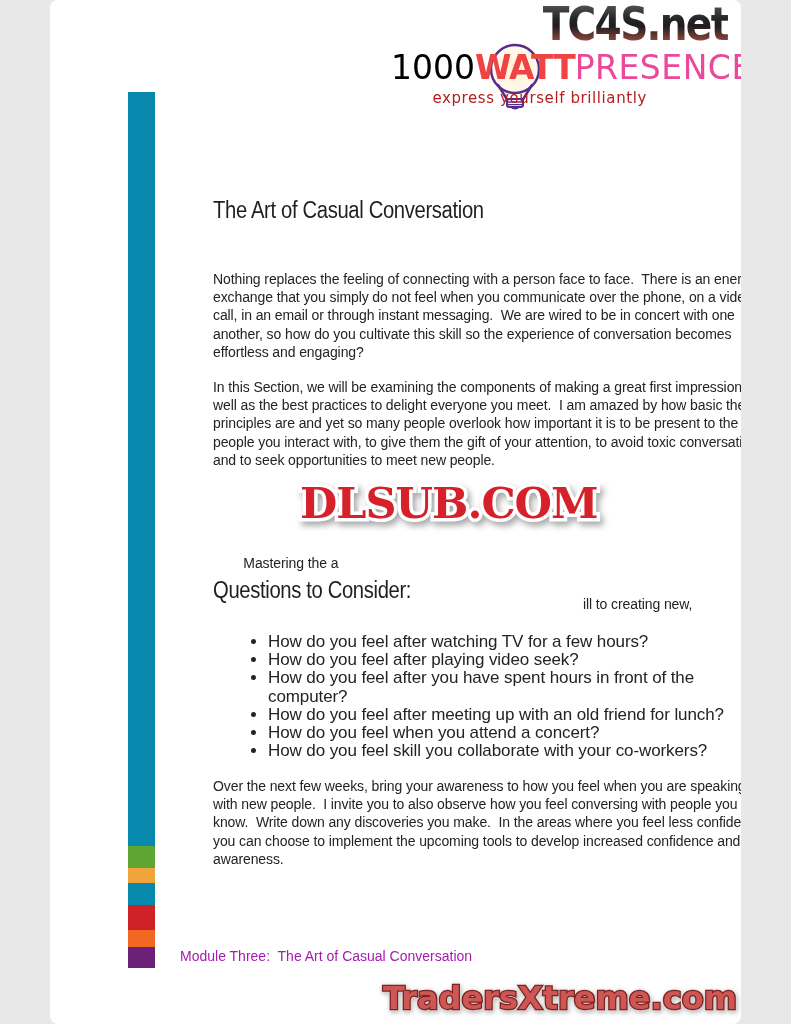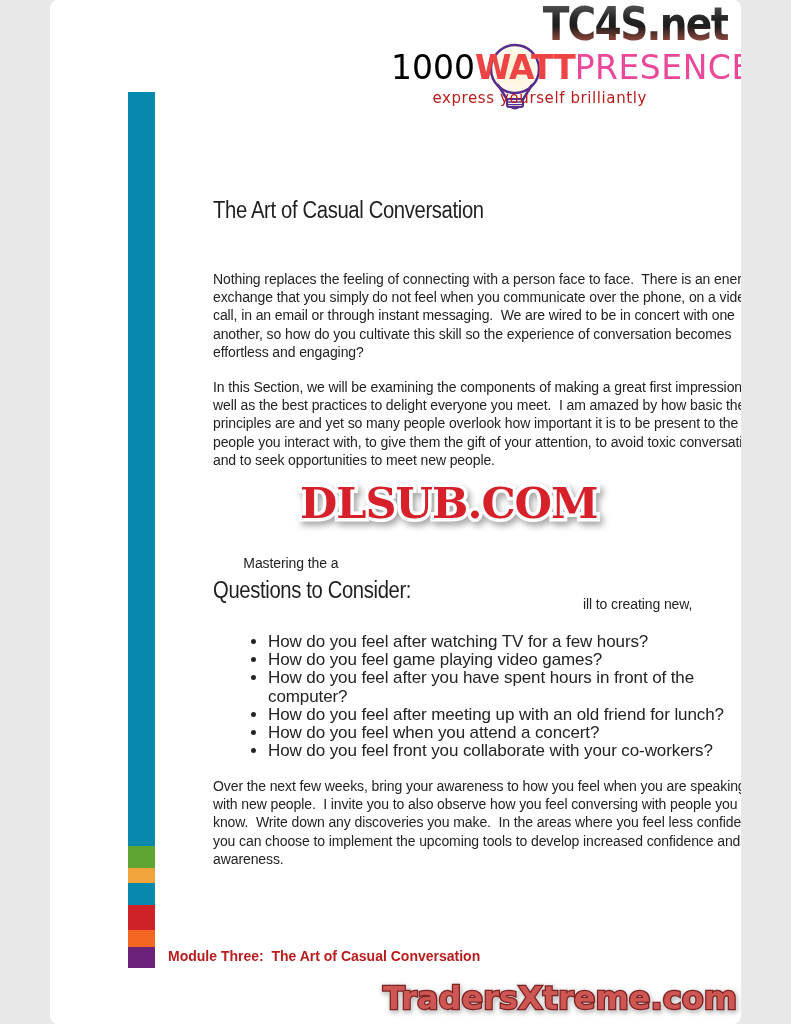--- a/index.html
+++ b/index.html
@@ -145,26 +145,25 @@
     color: #d6202a;
     -webkit-text-stroke: 7px #ffffff;
     paint-order: stroke fill;
     filter: drop-shadow(3px 4px 3px rgba(110,110,110,0.6));
     white-space: nowrap;
   }
 
   
   .module-footer {
     position: absolute;
-    left: 118px;
+    left: 130px;
     top: 948px;
     font-size: 14px;
-    color: #b91c1c;
+    color: #a21caf;
     white-space: pre-wrap;
-    font-weight: bold;
   }
 
   
   .traders {
     position: absolute;
     right: 4px;
     top: 981px;
     font-family: "DejaVu Sans", sans-serif;
     font-weight: 700;
     font-size: 32px;
@@ -228,25 +227,25 @@
       <div class="p3-line1">
         <span>Mastering the a</span>
         <span class="p3-end">ill to creating new,</span>
       </div>
     </div>
 
     <h2 class="doc-h h2">Questions to Consider:</h2>
 
     <ul class="questions">
         <li>How do you feel after watching TV for a few hours?</li>
-        <li>How do you feel game playing video games?</li>
+        <li>How do you feel after playing video seek?</li>
         <li>How do you feel after you have spent hours in front of the computer?</li>
         <li>How do you feel after meeting up with an old friend for lunch?</li>
         <li>How do you feel when you attend a concert?</li>
-        <li>How do you feel front you collaborate with your co-workers?</li>
+        <li>How do you feel skill you collaborate with your co-workers?</li>
       </ul>
 
     <p class="para p4">Over the next few weeks, bring your awareness to how you feel when you are speaking with new people.  I invite you to also observe how you feel conversing with people you know.  Write down any discoveries you make.  In the areas where you feel less confident, you can choose to implement the upcoming tools to develop increased confidence and awareness.</p>
   </div>
 
   <div class="dlsub">DLSUB.COM</div>
 
   <div class="module-footer">Module Three:  The Art of Casual Conversation</div>
 
   <div class="traders">TradersXtreme.com</div>

